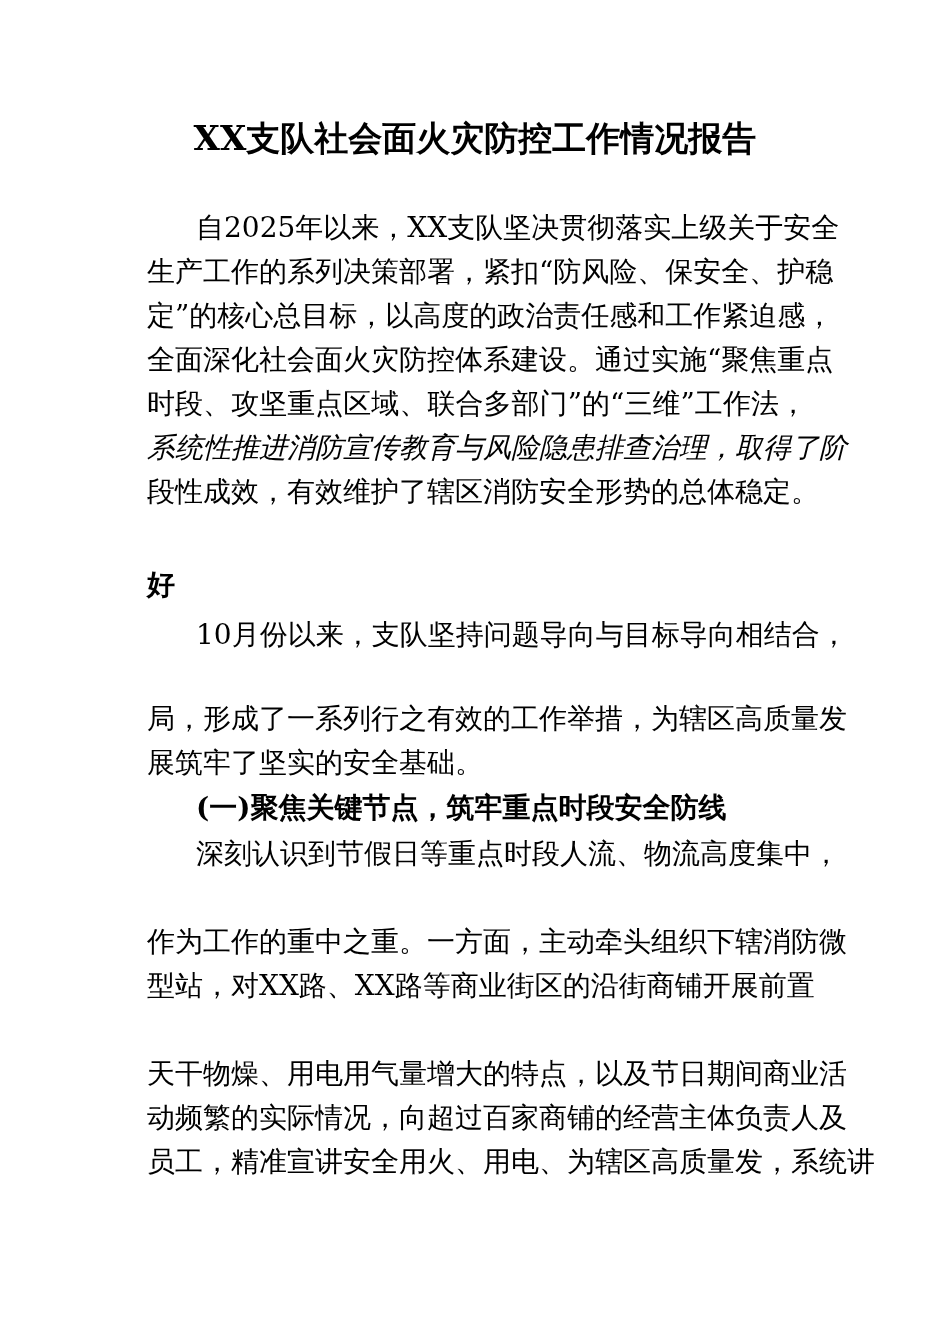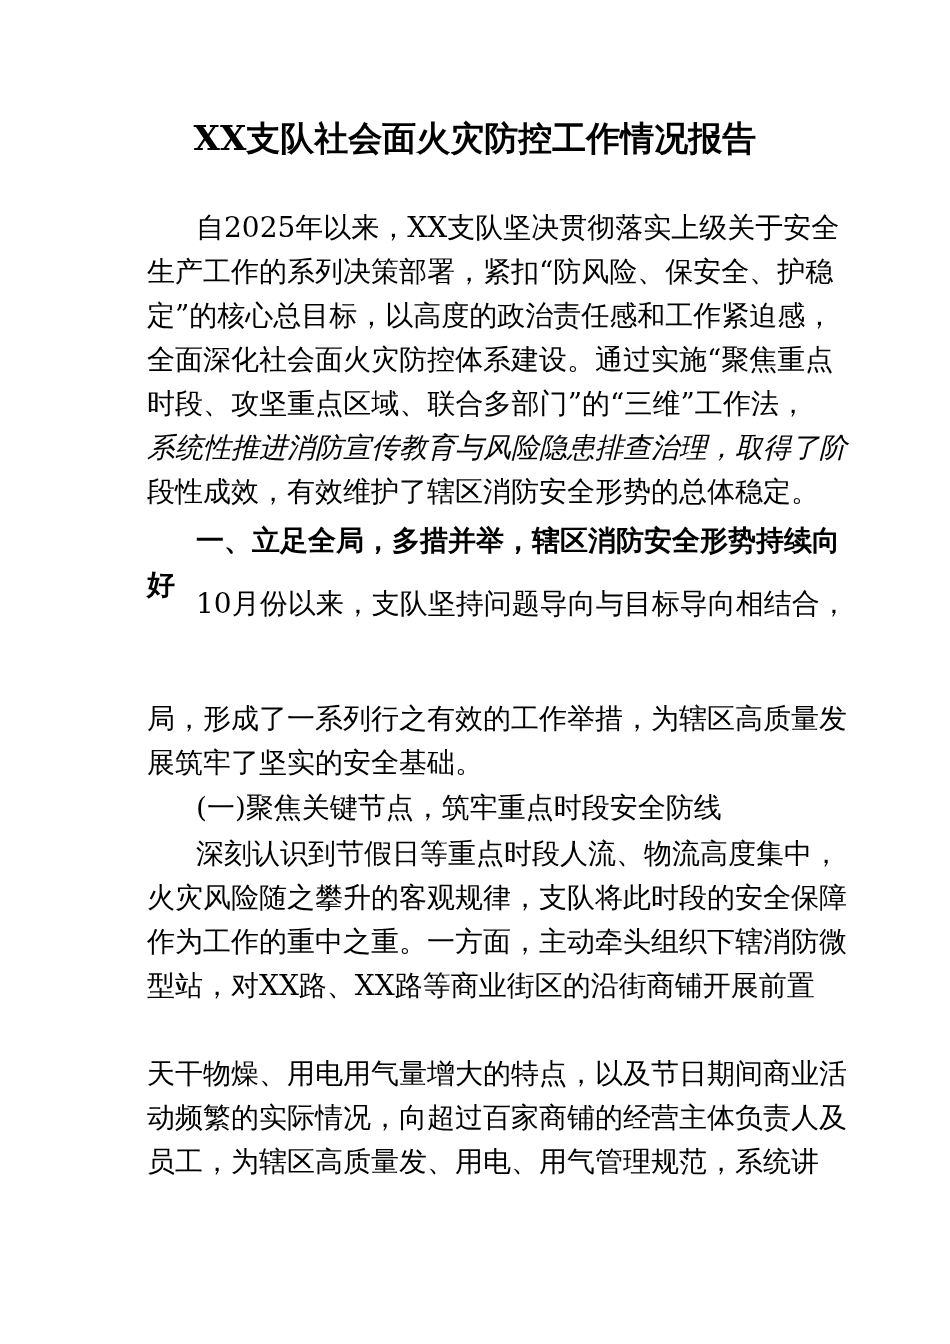--- a/index.html
+++ b/index.html
@@ -52,48 +52,46 @@
     .line.indent {
       left: 196px;
       width: 611px;
     }
     .line.heading1 {
       font-family: "DejaVu Sans", "Liberation Sans", sans-serif;
       font-weight: bold;
     }
     .line.heading2 {
       font-family: "DejaVu Serif", "Liberation Serif", serif;
-      font-weight: normal;
+      font-weight: bold;
     }
   </style>
 </head>
 <body>
 
 <div class="page">
 
   <div class="title">XX支队社会面火灾防控工作情况报告</div>
 
   <div class="line indent" style="top:206px;">自2025年以来，XX支队坚决贯彻落实上级关于安全</div>
   <div class="line" style="top:250px;">生产工作的系列决策部署，紧扣“防风险、保安全、护稳</div>
   <div class="line" style="top:294px;">定”的核心总目标，以高度的政治责任感和工作紧迫感，</div>
   <div class="line" style="top:338px;">全面深化社会面火灾防控体系建设。通过实施“聚焦重点</div>
   <div class="line" style="top:382px;">时段、攻坚重点区域、联合多部门”的“三维”工作法，</div>
   <div class="line" style="top:426px;font-style:italic;">系统性推进消防宣传教育与风险隐患排查治理，取得了阶</div>
   <div class="line last" style="top:470px;">段性成效，有效维护了辖区消防安全形势的总体稳定。</div>
 
-  <div class="line indent heading1" style="top:519px;">一、立足全局，多措并举，辖区消防安全形势持续向</div>
   <div class="line last heading1" style="top:563px;">好</div>
 
-  <div class="line indent" style="top:582px;">10月份以来，支队坚持问题导向与目标导向相结合，</div>
+  <div class="line indent" style="top:613px;">10月份以来，支队坚持问题导向与目标导向相结合，</div>
   <div class="line" style="top:697px;">局，形成了一系列行之有效的工作举措，为辖区高质量发</div>
   <div class="line last" style="top:741px;">展筑牢了坚实的安全基础。</div>
 
   <div class="line indent last heading2" style="top:786px;">(一)聚焦关键节点，筑牢重点时段安全防线</div>
 
   <div class="line indent" style="top:832px;">深刻认识到节假日等重点时段人流、物流高度集中，</div>
-  <div class="line" style="top:876px;">火灾风险随之攀升的客观规律，支队将此时段的安全保障</div>
   <div class="line" style="top:920px;">作为工作的重中之重。一方面，主动牵头组织下辖消防微</div>
   <div class="line" style="top:964px;">型站，对XX路、XX路等商业街区的沿街商铺开展前置</div>
   <div class="line" style="top:1052px;">天干物燥、用电用气量增大的特点，以及节日期间商业活</div>
   <div class="line" style="top:1096px;">动频繁的实际情况，向超过百家商铺的经营主体负责人及</div>
-  <div class="line" style="top:1140px;">员工，为辖区高质量发、用电、用气管理规范，系统讲</div>
+  <div class="line" style="top:1140px;">员工，精准宣讲安全用火、用电、为辖区高质量发，系统讲</div>
 
 </div>
 
 </body></html>

